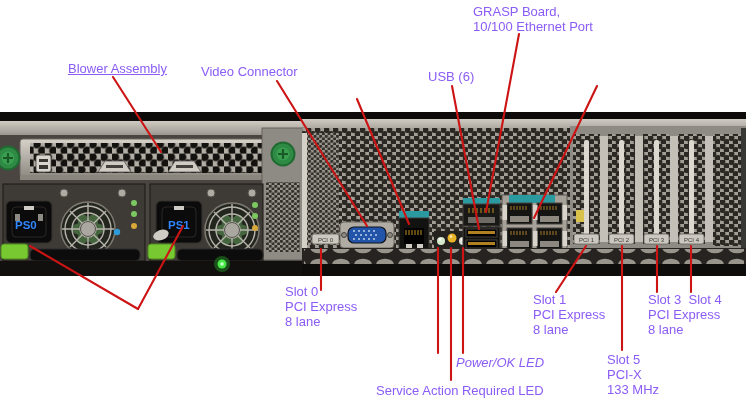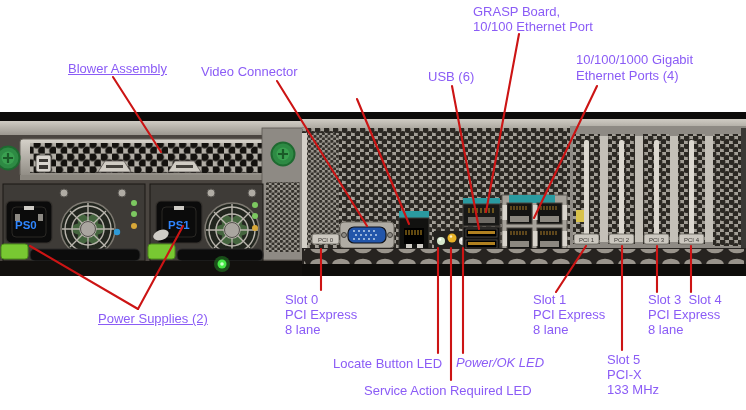--- a/index.html
+++ b/index.html
@@ -314,32 +314,28 @@
     <line x1="657" y1="246" x2="657" y2="292"></line>
     <line x1="691" y1="246" x2="691" y2="292"></line>
   </g>
 </svg>
 
 <div class="lbl" style="left:201px;top:64px;">Video Connector</div>
 <div class="lbl u" style="left:68px;top:61px;">Blower Assembly</div>
 <div class="lbl tight" style="left:473px;top:4px;">GRASP Board,
 10/100 Ethernet Port</div>
 <div class="lbl" style="left:428px;top:69px;">USB (6)</div>
-<div class="lbl" style="left:576px;top:52px;">10/100/1000 Gigabit
-Ethernet Ports (4)</div>
-<div class="lbl u" style="left:98px;top:311px;">Power Supplies (2)</div>
-<div class="lbl tight" style="left:285px;top:292px;">Slot 0
+<div class="lbl tight" style="left:285px;top:284px;">Slot 0
 PCI Express
 8 lane</div>
 <div class="lbl tight" style="left:533px;top:292px;">Slot 1
 PCI Express
 8 lane</div>
 <div class="lbl tight" style="left:607px;top:352px;">Slot 5
 PCI-X
 133 MHz</div>
 <div class="lbl tight" style="left:648px;top:292px;">Slot 3 &nbsp;Slot 4
 PCI Express
 8 lane</div>
-<div class="lbl" style="left:333px;top:356px;">Locate Button LED</div>
 <div class="lbl" style="left:456px;top:355px;font-style:italic;">Power/OK LED</div>
-<div class="lbl" style="left:364px;top:383px;">Service Action Required LED</div>
+<div class="lbl" style="left:376px;top:383px;">Service Action Required LED</div>
 
 </div>
 
 </body></html>

